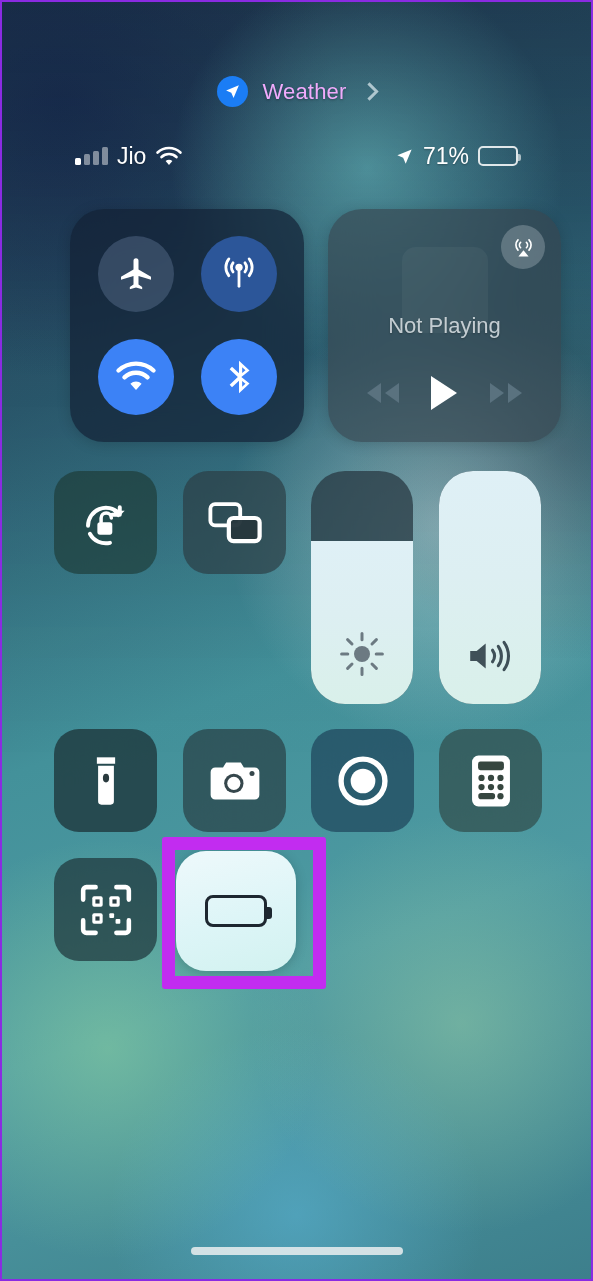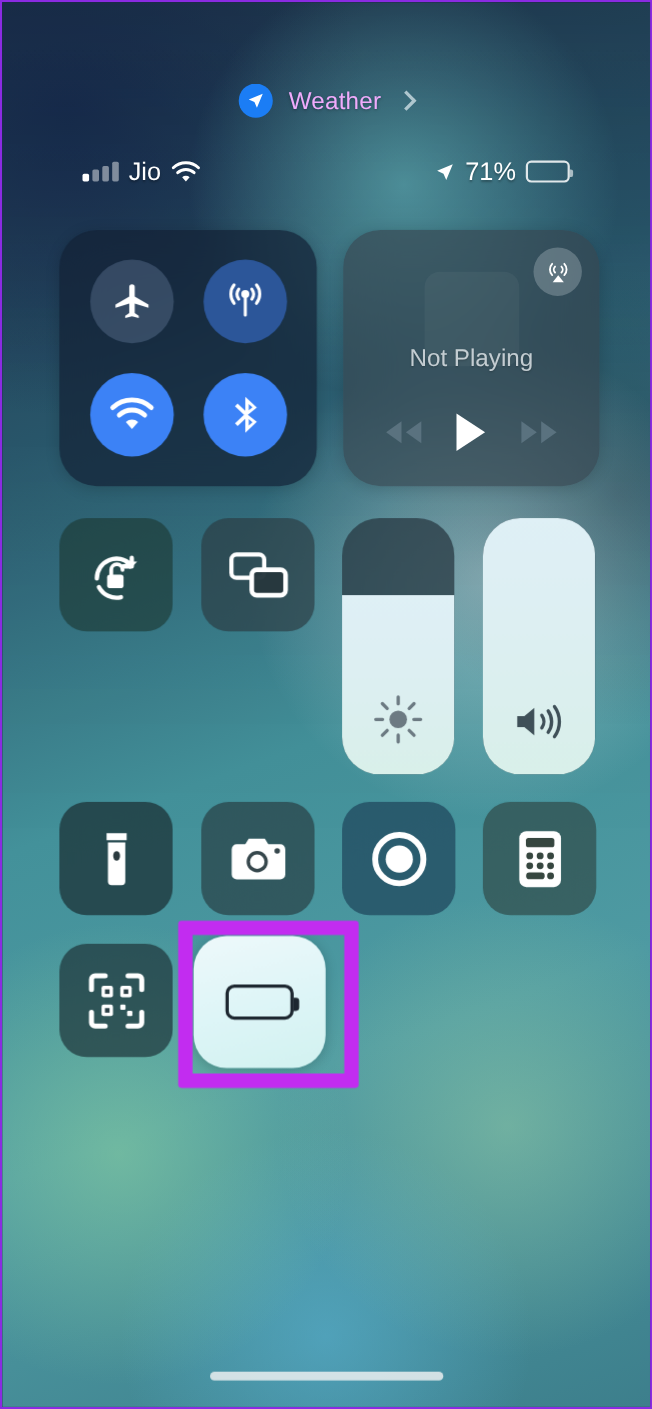--- a/index.html
+++ b/index.html
@@ -88,20 +88,21 @@
 
   
   .tile {
     position:absolute;
     border-radius:26px;
     background:rgba(28,42,52,0.62);
     backdrop-filter:blur(22px);
     -webkit-backdrop-filter:blur(22px);
     overflow:hidden;
     box-shadow:0 2px 14px rgba(0,0,0,0.16);
+    margin-left:16px;
   }
 
   
   #connectivity {
     left:52px; top:207px; width:234px; height:233px;
     border-radius:34px;
     background:rgba(19,33,52,0.70);
   }
   .conn-grid {
     width:100%; height:100%;

